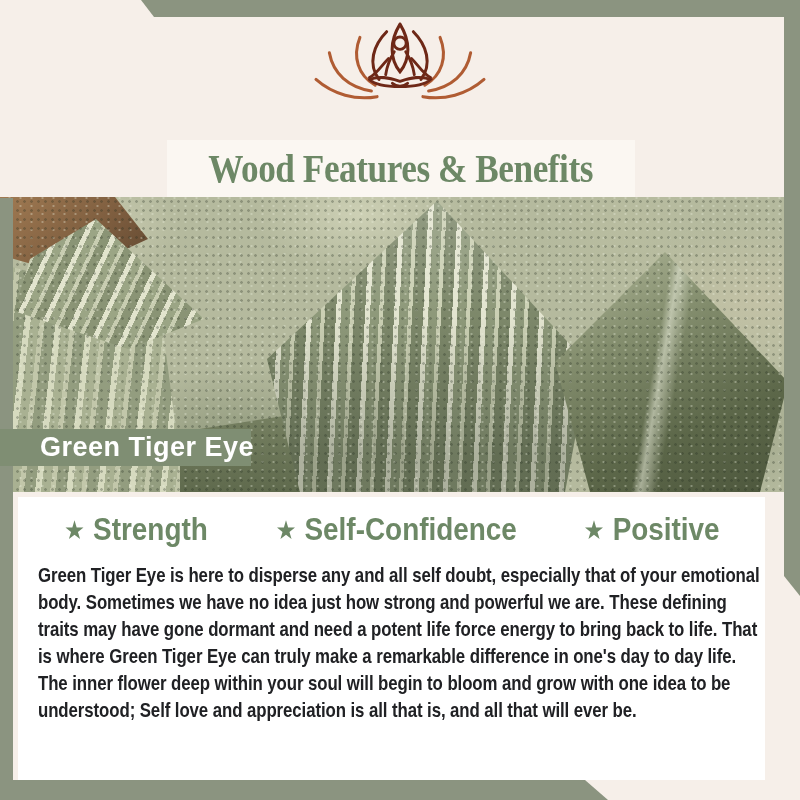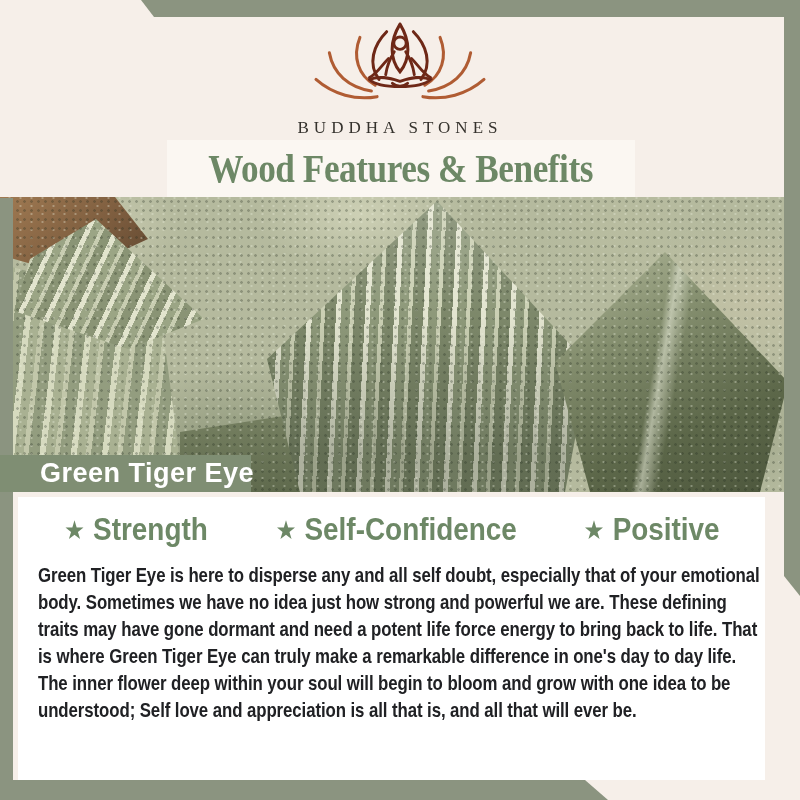--- a/index.html
+++ b/index.html
@@ -61,21 +61,21 @@
     background-image:
       linear-gradient(100deg,transparent 44%,rgba(235,238,220,.55) 47%,transparent 53%),
       linear-gradient(155deg,#b7bd9f 0%,#848e6e 35%,#5c6749 70%,#4c563c 100%);}
   .photo::after{content:"";position:absolute;inset:0;
     background-image:
       radial-gradient(rgba(35,45,30,.28) 1px,transparent 1.4px),
       radial-gradient(rgba(238,242,224,.33) 1px,transparent 1.4px);
     background-size:7px 9px,11px 8px;background-position:0 0,4px 5px;}
 
   
-  .label-band{position:absolute;left:0;top:455px;width:251px;height:37px;background:#7f8e73;
+  .label-band{position:absolute;left:0;top:429px;width:251px;height:37px;background:#7f8e73;
     display:flex;align-items:center;box-sizing:border-box;padding-left:40px;z-index:5;}
   .label-text{color:#ffffff;font-size:27px;font-weight:700;letter-spacing:.5px;white-space:nowrap;}
 
   
   .panel{position:absolute;left:18px;top:497px;width:747px;height:283px;background:#ffffff;z-index:2;}
 
   .features{display:flex;justify-content:center;align-items:center;gap:46px;margin-top:15px;}
   .feature{display:flex;align-items:center;gap:9px;color:#6d8866;font-weight:800;font-size:31px;
     transform:scaleX(.9);white-space:nowrap;}
   .feature .star{font-size:26px;line-height:1;}
@@ -122,21 +122,20 @@
           <circle cx="110" cy="24" r="6.5"></circle>
           <path d="M104 33 C99 41 96 50 95 57"></path>
           <path d="M116 33 C121 41 124 50 125 57"></path>
           <path d="M98 40 C90 48 86 56 78 60"></path>
           <path d="M122 40 C130 48 134 56 142 60"></path>
           <path d="M78 62 C88 72 132 72 142 62 C132 58 122 60 110 64 C98 60 88 58 78 62"></path>
           <path d="M102 66 C106 70 114 70 118 66"></path>
         </g>
       </g>
     </svg>
-    <span class="brand-name">BUDDHA STONES</span>
   </div>
 
   <div class="title-band">
     <span class="title-text">Wood Features &amp; Benefits</span>
   </div>
 
   <div class="label-band">
     <span class="label-text">Green Tiger Eye</span>
   </div>
 

